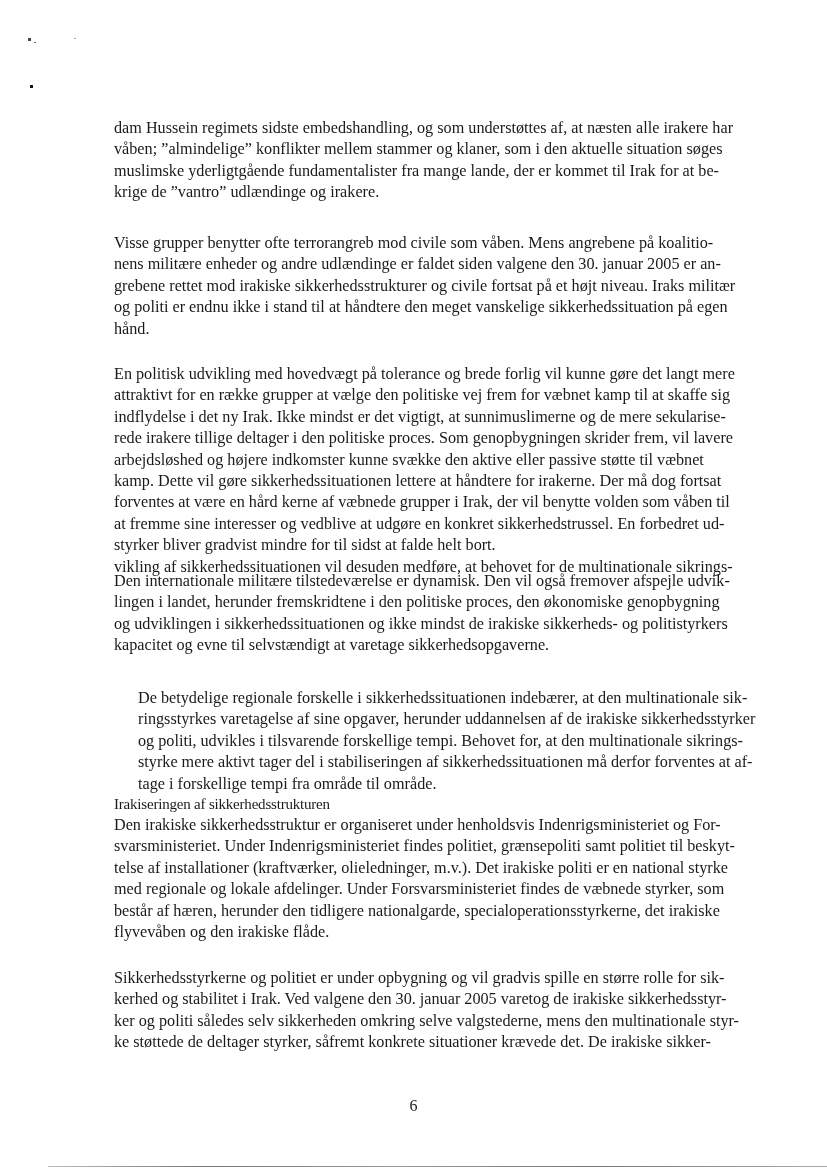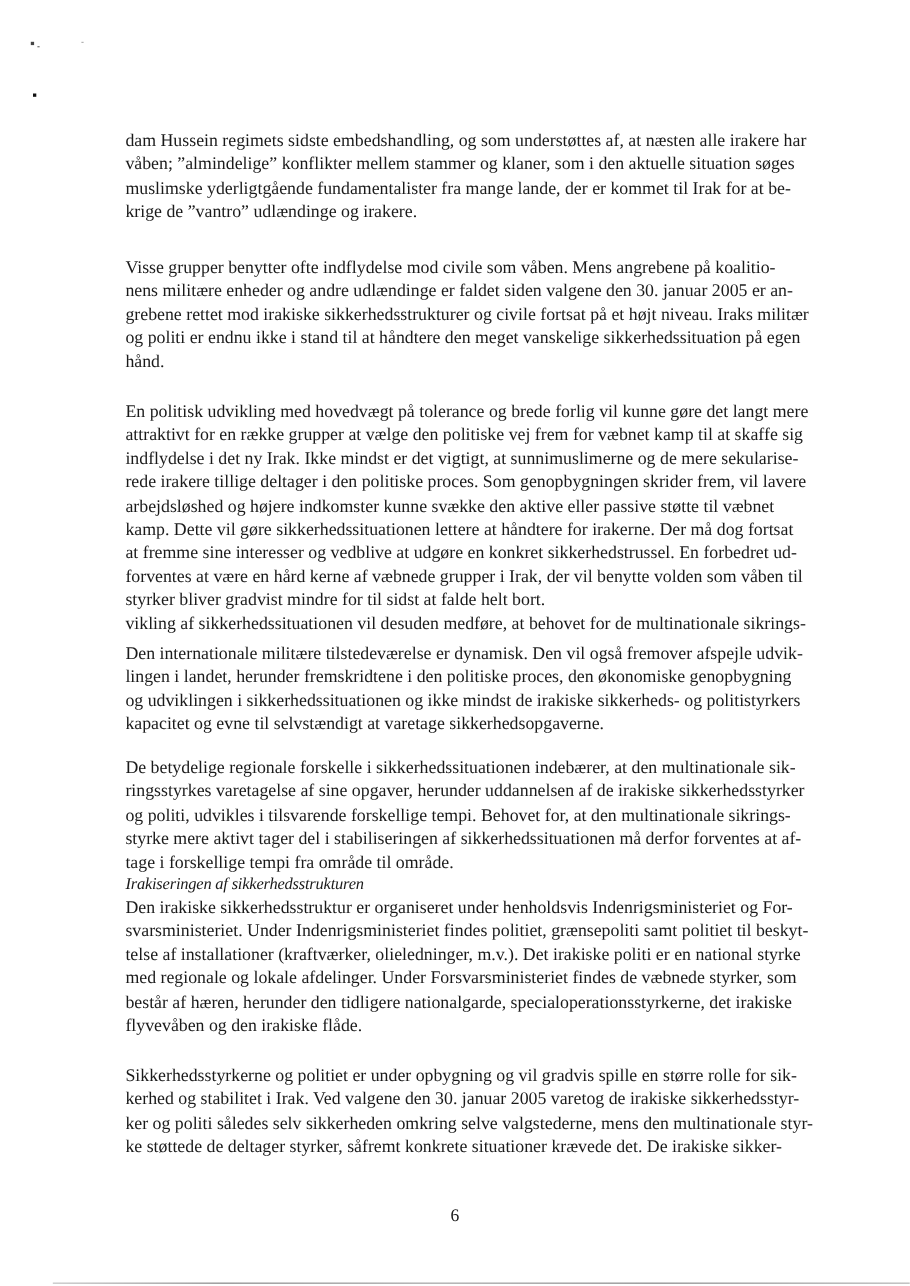--- a/index.html
+++ b/index.html
@@ -9,21 +9,21 @@
       color: #1a1a1a;
     }
     .page { position: absolute; left: 0; top: 0; width: 827px; height: 1169px; }
     .text-block {
       position: absolute; left: 114px; width: 668px;
       font-size: 16.2px; line-height: 21.4px;
     }
     .line { white-space: nowrap; display: block; }
     .heading {
       position: absolute; left: 114px; top: 794px;
-      font-style: italic; font-size: 15px; line-height: 20px;
+      font-size: 15px; line-height: 20px;
       letter-spacing: -0.2px;
     }
     .page-number {
       position: absolute; left: 0; width: 827px; top: 1097px;
       text-align: center; font-size: 16px;
     }
     .scan-mark { position: absolute; background: #444; }
     .footer-rule {
       position: absolute; left: 48px; top: 1166px; width: 779px; height: 1px;
       background: linear-gradient(90deg, #bbb 0%, #777 20%, #999 45%, #777 70%, #aaa 100%);
@@ -40,48 +40,48 @@
   <div class="scan-mark" style="left:30px;top:85px;width:3px;height:3px;background:#111;"></div>
 
   <div class="text-block" style="top:118px;">
     <span class="line">dam Hussein regimets sidste embedshandling, og som understøttes af, at næsten alle irakere har</span>
     <span class="line">våben; ”almindelige” konflikter mellem stammer og klaner, som i den aktuelle situation søges</span>
     <span class="line">muslimske yderligtgående fundamentalister fra mange lande, der er kommet til Irak for at be-</span>
     <span class="line">krige de ”vantro” udlændinge og irakere.</span>
   </div>
 
   <div class="text-block" style="top:233px;">
-    <span class="line">Visse grupper benytter ofte indflydelse mod civile som våben. Mens angrebene på koalitio-</span>
+    <span class="line">Visse grupper benytter ofte terrorangreb mod civile som våben. Mens angrebene på koalitio-</span>
     <span class="line">nens militære enheder og andre udlændinge er faldet siden valgene den 30. januar 2005 er an-</span>
     <span class="line">grebene rettet mod irakiske sikkerhedsstrukturer og civile fortsat på et højt niveau. Iraks militær</span>
     <span class="line">og politi er endnu ikke i stand til at håndtere den meget vanskelige sikkerhedssituation på egen</span>
     <span class="line">hånd.</span>
   </div>
 
   <div class="text-block" style="top:364px;">
     <span class="line">En politisk udvikling med hovedvægt på tolerance og brede forlig vil kunne gøre det langt mere</span>
     <span class="line">attraktivt for en række grupper at vælge den politiske vej frem for væbnet kamp til at skaffe sig</span>
     <span class="line">indflydelse i det ny Irak. Ikke mindst er det vigtigt, at sunnimuslimerne og de mere sekularise-</span>
     <span class="line">rede irakere tillige deltager i den politiske proces. Som genopbygningen skrider frem, vil lavere</span>
     <span class="line">arbejdsløshed og højere indkomster kunne svække den aktive eller passive støtte til væbnet</span>
     <span class="line">kamp. Dette vil gøre sikkerhedssituationen lettere at håndtere for irakerne. Der må dog fortsat</span>
+    <span class="line">forventes at være en hård kerne af væbnede grupper i Irak, der vil benytte volden som våben til</span>
     <span class="line">at fremme sine interesser og vedblive at udgøre en konkret sikkerhedstrussel. En forbedret ud-</span>
-    <span class="line">forventes at være en hård kerne af væbnede grupper i Irak, der vil benytte volden som våben til</span>
     <span class="line">styrker bliver gradvist mindre for til sidst at falde helt bort.</span>
     <span class="line">vikling af sikkerhedssituationen vil desuden medføre, at behovet for de multinationale sikrings-</span>
   </div>
 
-  <div class="text-block" style="top:584px;">
+  <div class="text-block" style="top:571px;">
     <span class="line">Den internationale militære tilstedeværelse er dynamisk. Den vil også fremover afspejle udvik-</span>
     <span class="line">lingen i landet, herunder fremskridtene i den politiske proces, den økonomiske genopbygning</span>
     <span class="line">og udviklingen i sikkerhedssituationen og ikke mindst de irakiske sikkerheds- og politistyrkers</span>
     <span class="line">kapacitet og evne til selvstændigt at varetage sikkerhedsopgaverne.</span>
   </div>
 
-  <div class="text-block" style="top:688px;">
+  <div class="text-block" style="top:688px;margin-left:24px;">
     <span class="line">De betydelige regionale forskelle i sikkerhedssituationen indebærer, at den multinationale sik-</span>
     <span class="line">ringsstyrkes varetagelse af sine opgaver, herunder uddannelsen af de irakiske sikkerhedsstyrker</span>
     <span class="line">og politi, udvikles i tilsvarende forskellige tempi. Behovet for, at den multinationale sikrings-</span>
     <span class="line">styrke mere aktivt tager del i stabiliseringen af sikkerhedssituationen må derfor forventes at af-</span>
     <span class="line">tage i forskellige tempi fra område til område.</span>
   </div>
 
   <div class="heading">Irakiseringen af sikkerhedsstrukturen</div>
 
   <div class="text-block" style="top:815px;">

